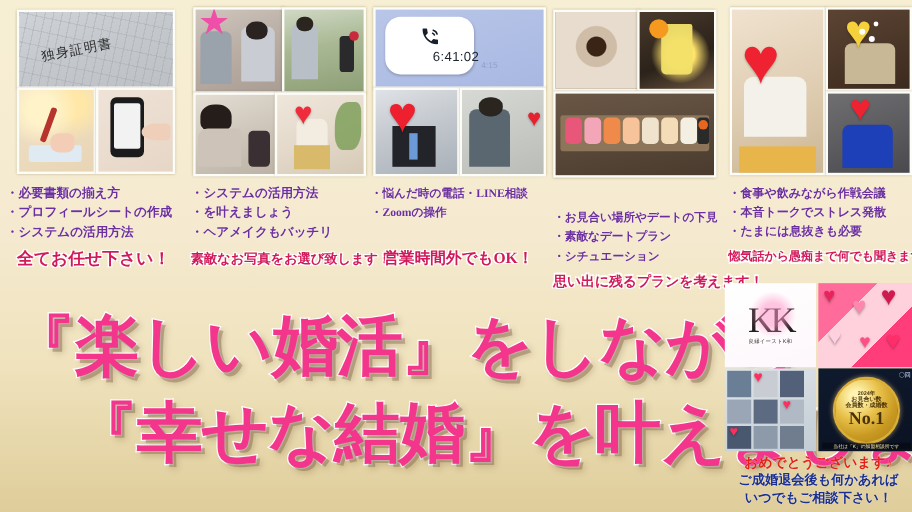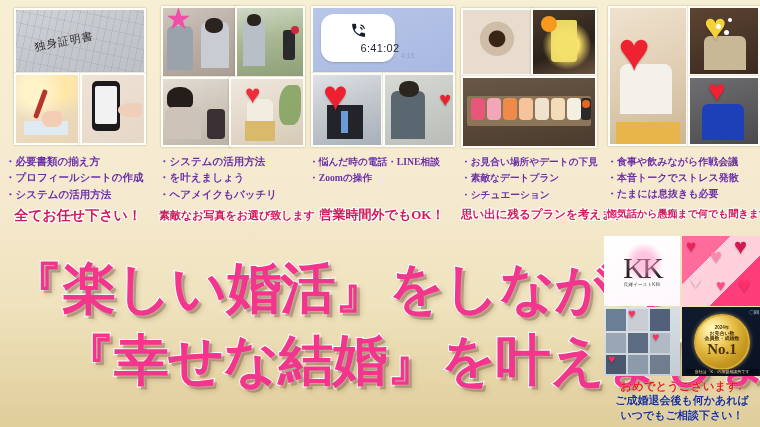--- a/index.html
+++ b/index.html
@@ -298,21 +298,21 @@
 
   <div class="txtcol" style="left:306px;width:152px;">
     <ul class="bullets" style="font-size:9.7px;line-height:1.68;">
       <li>・悩んだ時の電話・LINE相談</li>
       <li>・Zoomの操作</li>
     </ul>
     <div class="tagline" style="font-size:13px;margin-top:19px;">営業時間外でもOK！</div>
   </div>
 
   <div class="txtcol" style="left:458px;width:146px;">
-    <ul class="bullets" style="font-size:9.7px;line-height:1.68;">
+    <ul class="bullets" style="font-size:9.7px;line-height:1.68;margin-top:20px;">
       <li>・お見合い場所やデートの下見</li>
       <li>・素敵なデートプラン</li>
       <li>・シチュエーション</li>
     </ul>
     <div class="tagline" style="font-size:11.5px;margin-top:4px;">思い出に残るプランを考えます！</div>
   </div>
 
   <div class="txtcol" style="left:604px;width:156px;">
     <ul class="bullets" style="font-size:10px;line-height:1.62;">
       <li>・食事や飲みながら作戦会議</li>

